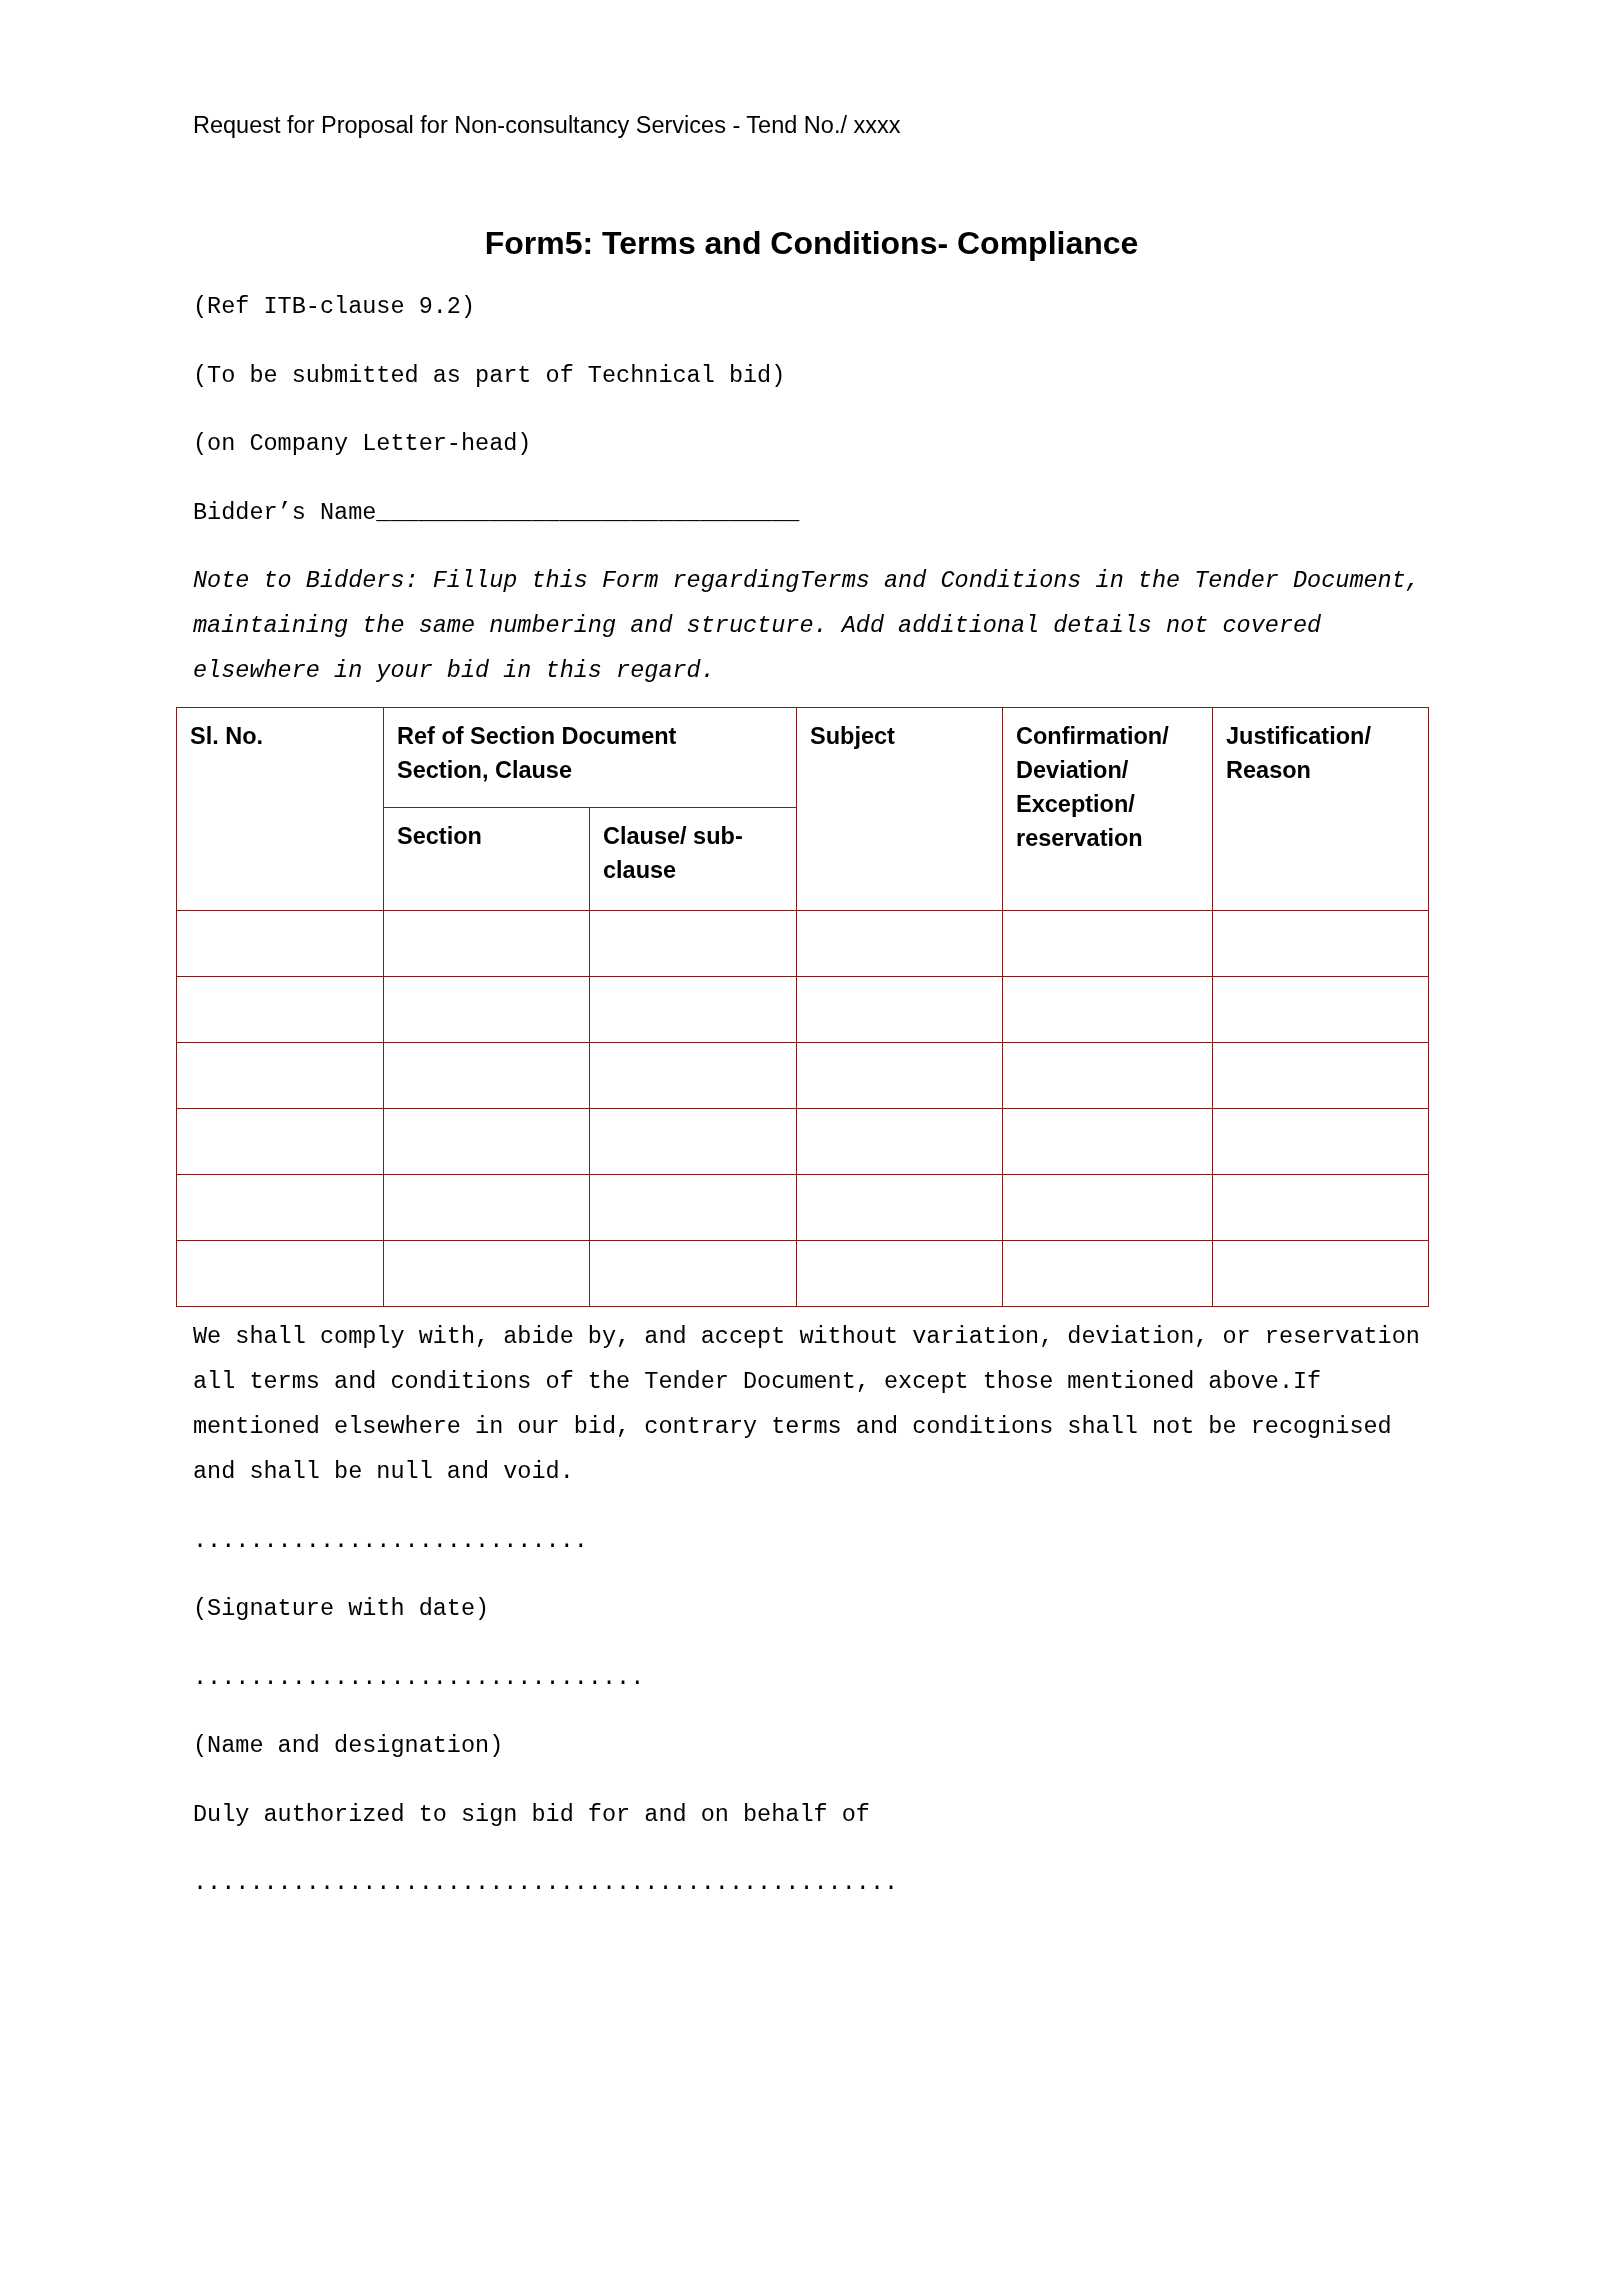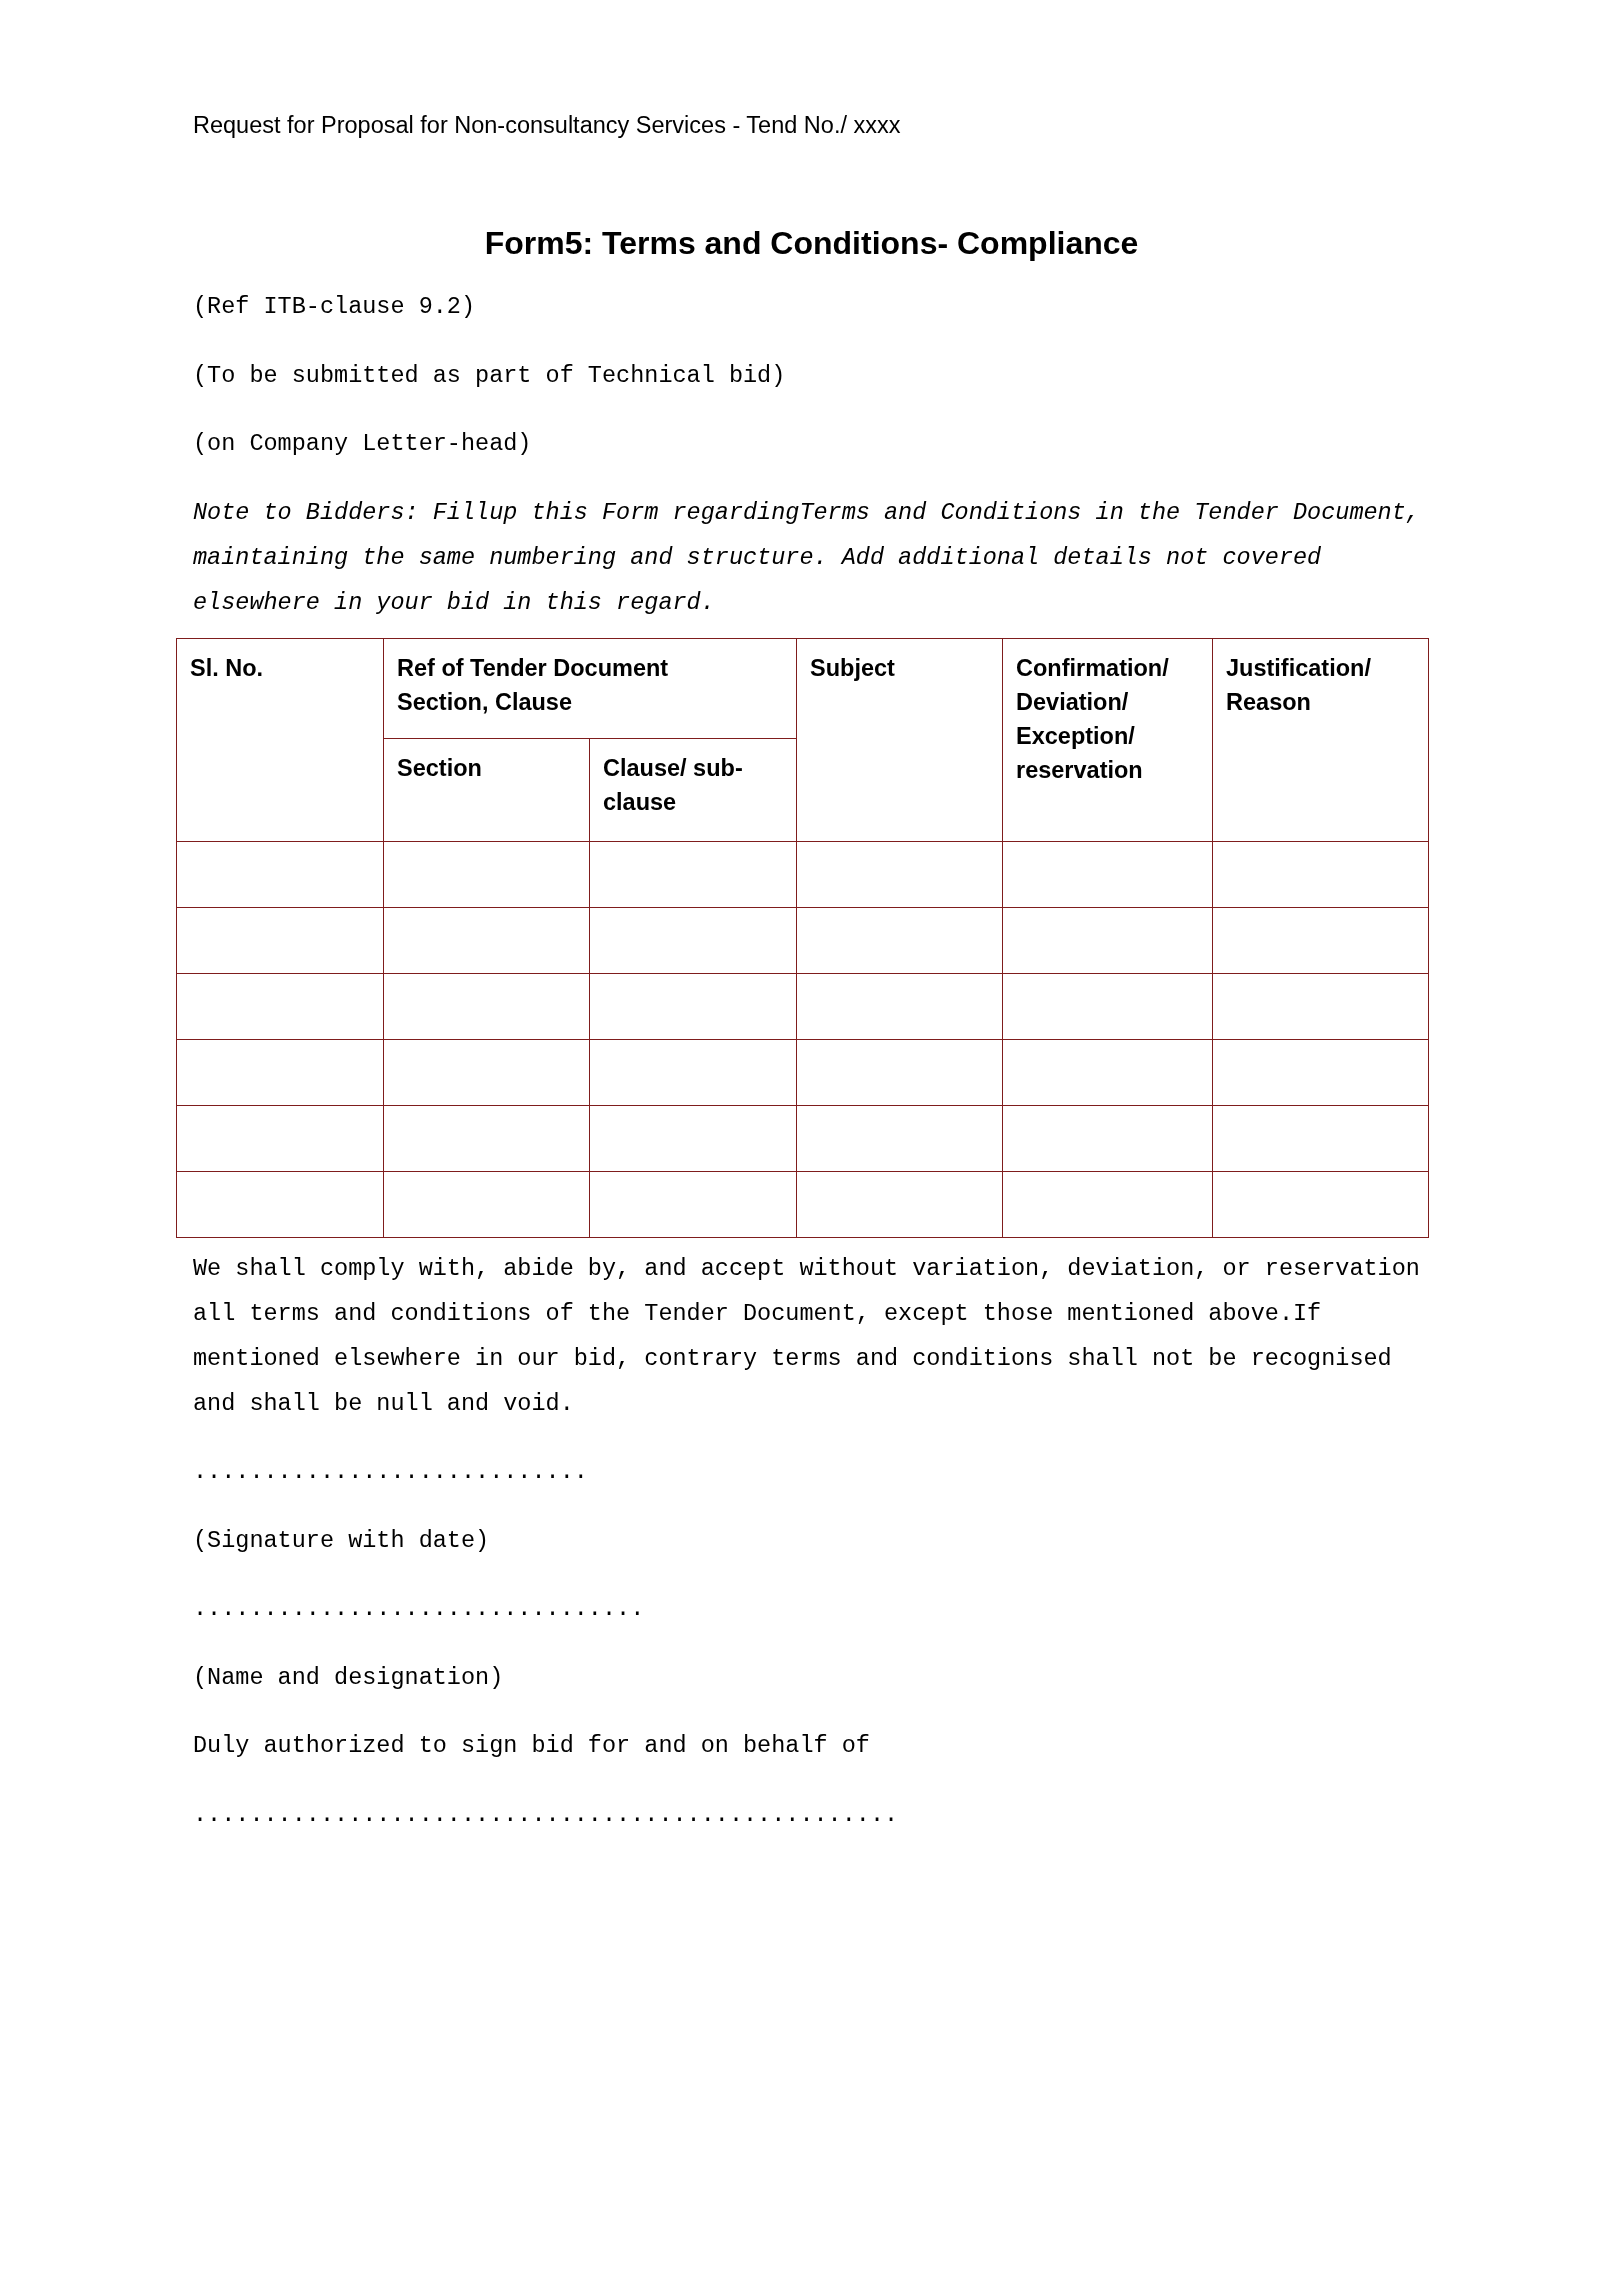--- a/index.html
+++ b/index.html
@@ -83,39 +83,40 @@
 
 <div class="page">
 
   <p class="doc-header">Request for Proposal for Non-consultancy Services - Tend No./ xxxx</p>
 
   <h1 class="title">Form5: Terms and Conditions- Compliance</h1>
 
   <p class="line">(Ref ITB-clause 9.2)</p>
   <p class="line">(To be submitted as part of Technical bid)</p>
   <p class="line">(on Company Letter-head)</p>
+  <p class="line">Bidder’s Name______________________________</p>
 
 
 
   <p class="line note">Note to Bidders: Fillup this Form regardingTerms and Conditions in the Tender Document, maintaining the same numbering and structure. Add additional details not covered elsewhere in your bid in this regard.</p>
 
   <table class="compliance-table">
     <colgroup>
       <col style="width:207px">
       <col style="width:206px">
       <col style="width:207px">
       <col style="width:206px">
       <col style="width:210px">
       <col style="width:216px">
     </colgroup>
     <thead>
       <tr>
         <th rowspan="2">Sl. No.</th>
         <th colspan="2">
-          <span class="blk">Ref of Tender Document</span>
+          <span class="blk">Ref of Section Document</span>
           <span class="blk">Section, Clause</span>
         </th>
         <th rowspan="2">Subject</th>
         <th rowspan="2">Confirmation/ Deviation/ Exception/ reservation</th>
         <th rowspan="2">Justification/ Reason</th>
       </tr>
       <tr>
         <th>Section</th>
         <th>Clause/ sub-clause</th>
       </tr>

